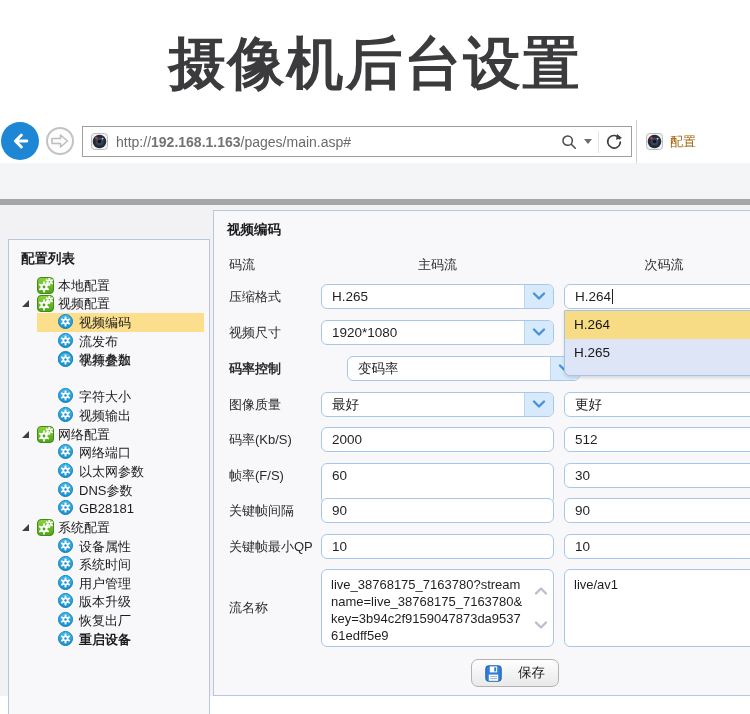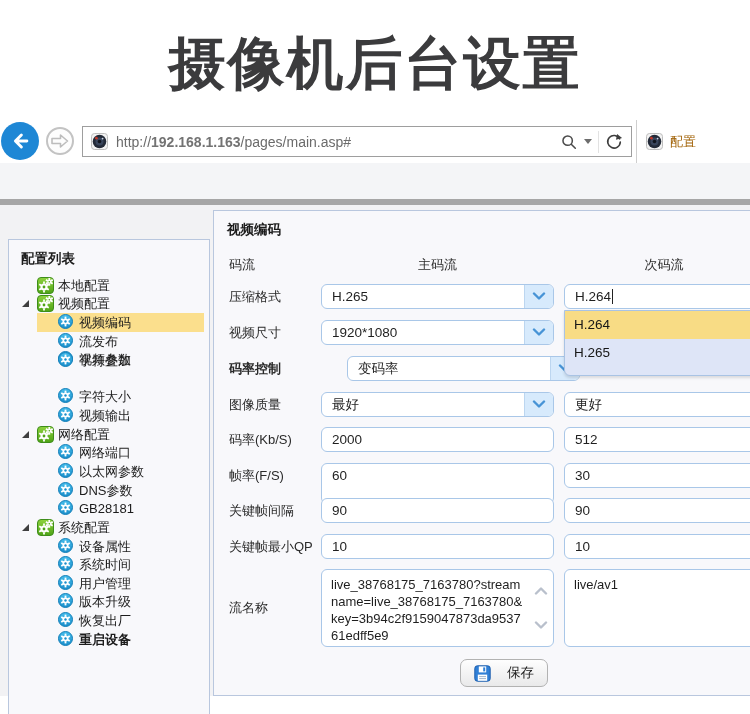--- a/index.html
+++ b/index.html
@@ -75,21 +75,21 @@
   .tarea-scroll { position:absolute; right:5px; top:0; bottom:0; width:18px; }
   
   .dropdown {
     position:absolute; z-index:10; background:#dee5f7; border:1px solid #a9c3e4;
     border-radius:0 0 6px 6px; box-shadow:0 2px 3px rgba(0,0,0,.12);
   }
   .dd-opt { height:28px; line-height:28px; padding-left:9px; font-size:13.5px; color:#161616; cursor:pointer; }
   .dd-opt.hl { background:#f8dc85; }
   
   .save-btn {
-    position:absolute; left:246px; top:448px; width:88px; height:28px;
+    position:absolute; left:257px; top:448px; width:88px; height:28px;
     background:linear-gradient(#fefefe,#e9e9ea); border:1px solid #b2b2b2; border-radius:7px;
     display:flex; align-items:center; justify-content:center; gap:16px; cursor:pointer;
     font-size:13.5px; color:#1c1c1c;
   }
 </style>
 </head>
 <body>
 
 <div class="page-title">摄像机后台设置</div>
 

